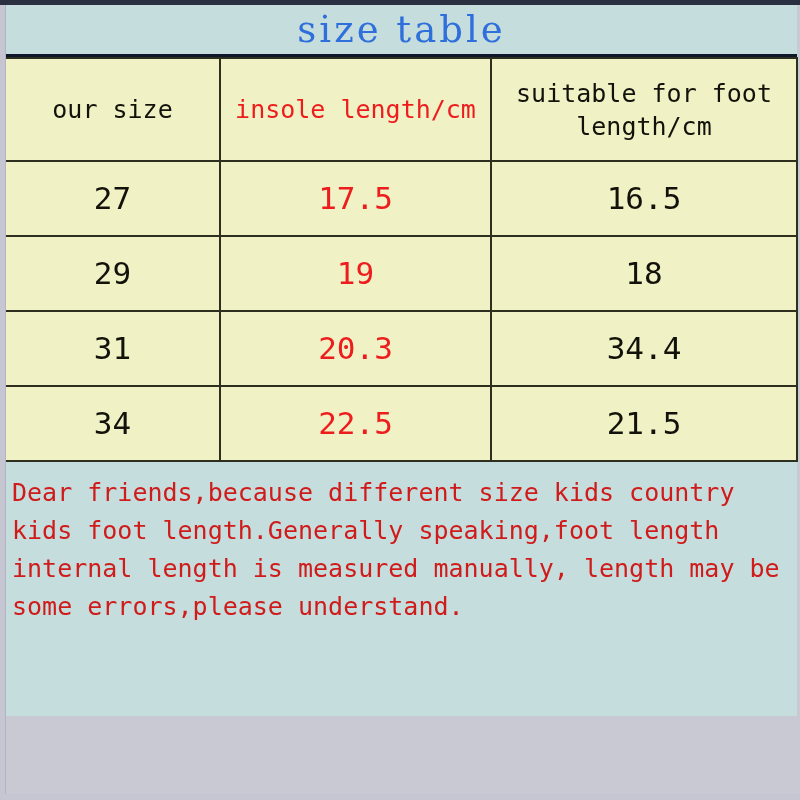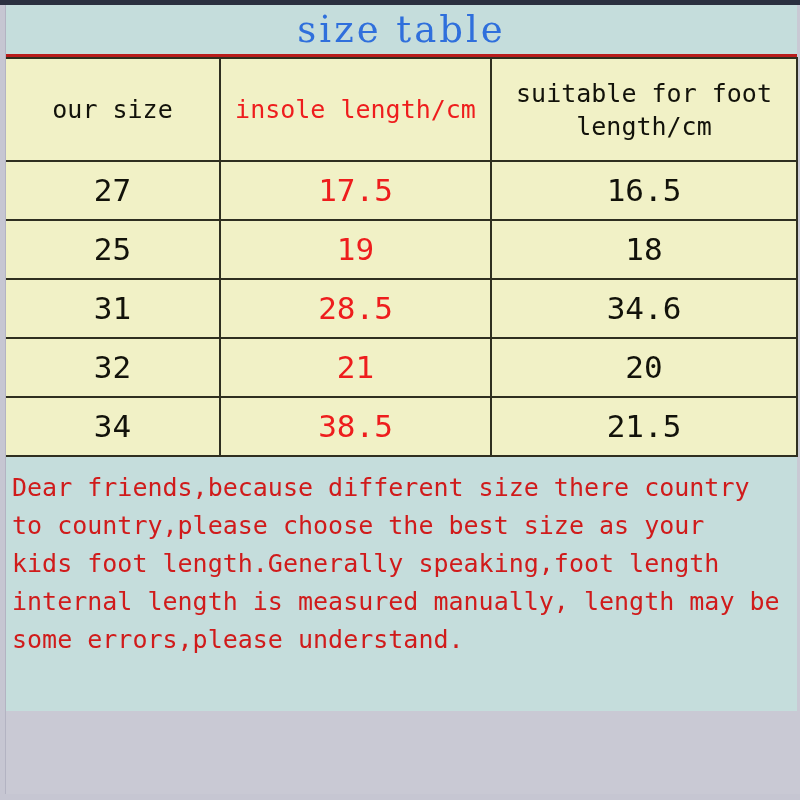--- a/index.html
+++ b/index.html
@@ -54,21 +54,21 @@
     top: 5px;
     width: 791px;
     height: 789px;
     box-sizing: border-box;
   }
 
   
   #title-band {
     height: 52px;
     background: #c5dddc;
-    border-bottom: 3px solid #b91c1c;
+    border-bottom: 3px solid #0f172a;
     box-sizing: border-box;
     display: flex;
     align-items: center;
     justify-content: center;
   }
   #title-text {
     color: #2f6fdc;
     font-size: 37px;
     line-height: 1;
     letter-spacing: 3px;
@@ -87,21 +87,21 @@
   table.size-table col.c2 { width: 271px; }
   table.size-table col.c3 { width: 306px; }
 
   table.size-table th,
   table.size-table td {
     border: 2px solid #2f2f20;
     border-left-width: 0;
     background: #f1f1c6;
     text-align: center;
     vertical-align: middle;
-    padding: 8px;
+    padding: 16px;
     font-family: "DejaVu Sans Mono", "Liberation Mono", monospace;
     font-weight: normal;
   }
   table.size-table th:first-child,
   table.size-table td:first-child {
     border-left-width: 0;
   }
   table.size-table th.mid,
   table.size-table td.mid {
     border-left-width: 2px;
@@ -170,46 +170,40 @@
           <th class="hdr-black">suitable for foot length/cm</th>
         </tr>
       </thead>
       <tbody id="table-body">
           <tr class="data-row">
             <td class="val-black">27</td>
             <td class="val-red mid">17.5</td>
             <td class="val-black">16.5</td>
           </tr>
           <tr class="data-row">
-            <td class="val-black">25</td>
+            <td class="val-black">29</td>
             <td class="val-red mid">19</td>
             <td class="val-black">18</td>
           </tr>
           <tr class="data-row">
             <td class="val-black">31</td>
-            <td class="val-red mid">28.5</td>
-            <td class="val-black">34.6</td>
-          </tr>
-          <tr class="data-row">
-            <td class="val-black">32</td>
-            <td class="val-red mid">21</td>
-            <td class="val-black">20</td>
+            <td class="val-red mid">20.3</td>
+            <td class="val-black">34.4</td>
           </tr>
           <tr class="data-row">
             <td class="val-black">34</td>
-            <td class="val-red mid">38.5</td>
+            <td class="val-red mid">22.5</td>
             <td class="val-black">21.5</td>
           </tr>
         </tbody>
     </table>
 
     <div id="note">
       <div id="note-lines">
-          <span class="nline">Dear friends,because different size there country</span>
-          <span class="nline">to country,please choose the best size as your</span>
+          <span class="nline">Dear friends,because different size kids country</span>
           <span class="nline">kids foot length.Generally speaking,foot length</span>
           <span class="nline">internal length is measured manually, length may be</span>
           <span class="nline">some errors,please understand.</span>
         </div>
     </div>
 
   </div>
 </div>
 
 </body></html>

